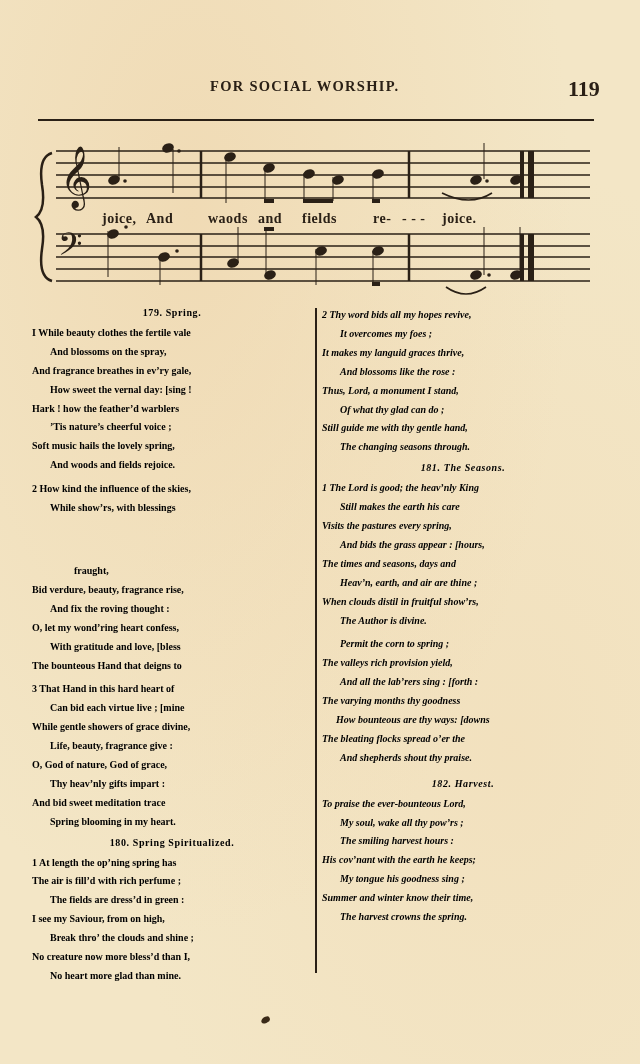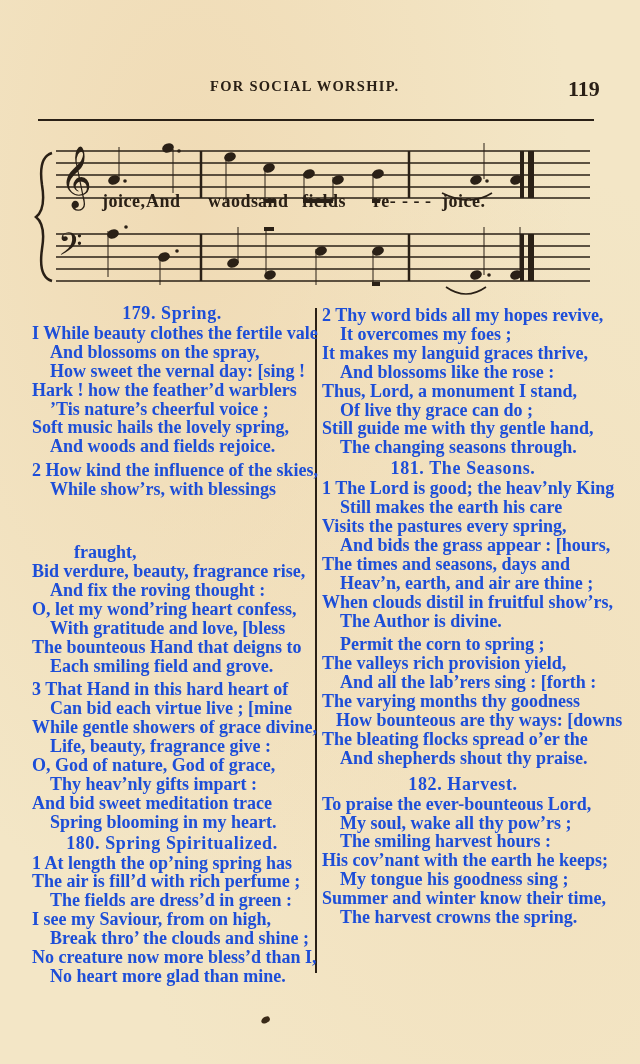--- a/index.html
+++ b/index.html
@@ -25,30 +25,30 @@
     font-family:"Liberation Serif", serif; font-weight:bold; font-size:22px;
   }
   .rule {
     position:absolute; left:38px; top:119px; width:556px; height:2px; background:#2a2016;
   }
   .music {
     position:absolute; left:30px; top:135px; width:580px; height:170px;
   }
   .music svg { position:absolute; left:0; top:0; }
   .lyric {
-    position:absolute; top:56px; font-family:"Liberation Serif", serif;
-    font-weight:bold; font-size:18px; letter-spacing:0.5px;
+    position:absolute; top:76px; font-family:"Liberation Serif", serif;
+    font-weight:bold; font-size:14px; letter-spacing:0.5px;
   }
   .col {
     position:absolute; top:302px;
     font-family:"Liberation Serif", serif;
-    font-size:18px; line-height:18.9px; font-weight:bold; color:#1d4ed8;
+    font-size:10px; line-height:18.9px; font-weight:bold; color:#000000;
   }
   .col.left { left:32px; width:280px; }
-  .col.right { left:322px; width:282px; }
+  .col.right { left:322px; width:282px;font-style:italic; }
   .divider {
     position:absolute; left:315px; top:308px; width:1.5px; height:665px; background:#2a2016;
   }
   .hymn-title {
     text-align:center; font-weight:bold; letter-spacing:0.6px; margin:2px 0 1px 0;
   }
   .line { white-space:nowrap; }
   .line.indent { padding-left:18px; }
   .line.indent2 { padding-left:42px;margin-top:44px; }
   .line.indent-s { padding-left:14px; }
@@ -170,37 +170,37 @@
   <span class="lyric" style="left:412px">joice.</span>
 </div>
 
 <div class="divider"></div>
 
 <div class="col left">
   <div class="hymn-title">179. Spring.</div>
   <div>
     <div class="line">I While beauty clothes the fertile vale</div>
     <div class="line indent">And blossoms on the spray,</div>
+    <div class="line">And fragrance breathes in ev’ry gale,</div>
     <div class="line indent">How sweet the vernal day:   [sing !</div>
     <div class="line">Hark !  how the feather’d warblers</div>
     <div class="line indent">’Tis nature’s cheerful voice ;</div>
     <div class="line">Soft music hails the lovely spring,</div>
     <div class="line indent">And woods and fields rejoice.</div>
   </div>
   <div class="gap"></div>
   <div>
     <div class="line">2 How kind the influence of the skies,</div>
     <div class="line indent">While  show’rs,  with  blessings</div>
     <div class="line indent2">fraught,</div>
     <div class="line">Bid verdure, beauty, fragrance rise,</div>
     <div class="line indent">And fix the roving thought :</div>
     <div class="line">O, let my wond’ring heart confess,</div>
     <div class="line indent">With gratitude and love,     [bless</div>
     <div class="line">The  bounteous  Hand that deigns to</div>
-    <div class="line indent">Each smiling field and grove.</div>
   </div>
   <div class="gap"></div>
   <div>
     <div class="line">3 That  Hand  in  this  hard  heart of</div>
     <div class="line indent">Can bid each virtue live ;    [mine</div>
     <div class="line">While gentle showers of grace divine,</div>
     <div class="line indent">Life, beauty, fragrance give :</div>
     <div class="line">O, God of nature, God of grace,</div>
     <div class="line indent">Thy heav’nly gifts impart :</div>
     <div class="line">And bid sweet meditation trace</div>
@@ -218,21 +218,21 @@
   </div>
 </div>
 
 <div class="col right">
   <div style="margin-top:4px">
     <div class="line">2 Thy word bids all my hopes revive,</div>
     <div class="line indent">It overcomes my foes ;</div>
     <div class="line">It makes my languid graces thrive,</div>
     <div class="line indent">And blossoms like the rose :</div>
     <div class="line">Thus, Lord, a monument I stand,</div>
-    <div class="line indent">Of live thy grace can do ;</div>
+    <div class="line indent">Of what thy glad can do ;</div>
     <div class="line">Still guide me with thy gentle hand,</div>
     <div class="line indent">The changing seasons through.</div>
   </div>
   <div class="hymn-title">181. The Seasons.</div>
   <div>
     <div class="line">1 The Lord is good; the heav’nly King</div>
     <div class="line indent">Still makes the earth his care</div>
     <div class="line">Visits the pastures every spring,</div>
     <div class="line indent">And bids the grass appear : [hours,</div>
     <div class="line">The times and  seasons, days  and</div>

